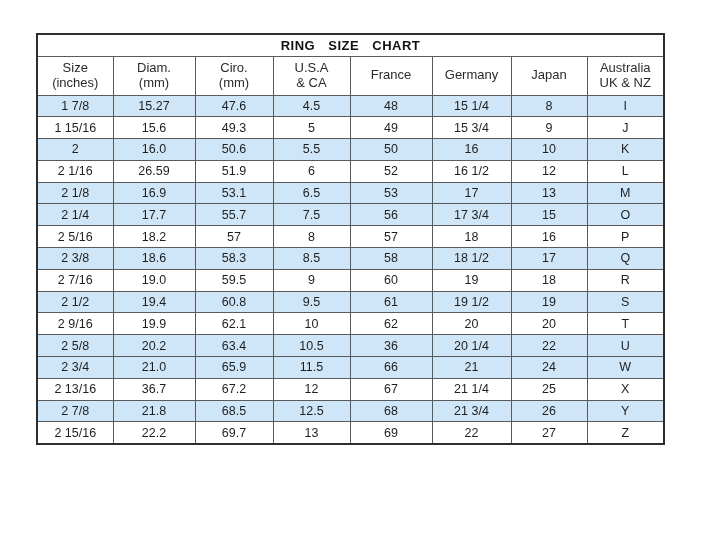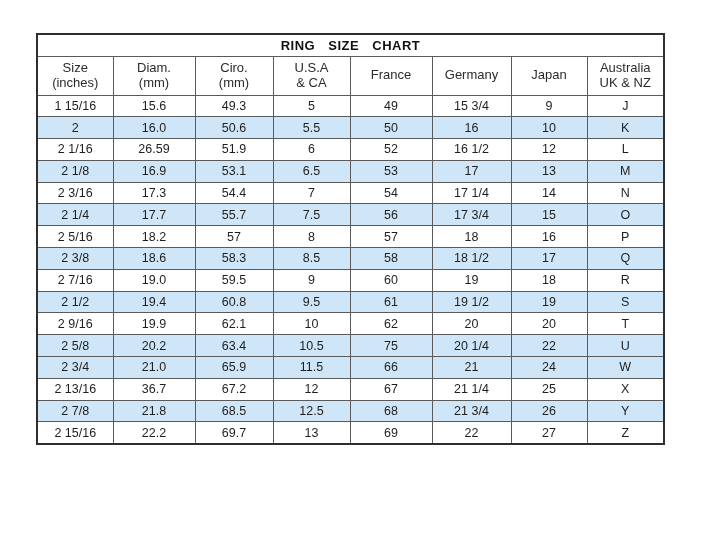--- a/index.html
+++ b/index.html
@@ -120,20 +120,30 @@
           <th class="header-cell">
             <div>Japan</div>
           </th>
           <th class="header-cell">
             <div>Australia</div>
             <div>UK &amp; NZ</div>
           </th>
         </tr>
     </thead>
     <tbody id="table-body">
+        <tr class="striped">
+          <td>1 7/8</td>
+          <td>15.27</td>
+          <td>47.6</td>
+          <td>4.5</td>
+          <td>48</td>
+          <td>15 1/4</td>
+          <td>8</td>
+          <td>I</td>
+        </tr>
         <tr>
           <td>1 15/16</td>
           <td>15.6</td>
           <td>49.3</td>
           <td>5</td>
           <td>49</td>
           <td>15 3/4</td>
           <td>9</td>
           <td>J</td>
         </tr>
@@ -160,30 +170,20 @@
         <tr class="striped">
           <td>2 1/8</td>
           <td>16.9</td>
           <td>53.1</td>
           <td>6.5</td>
           <td>53</td>
           <td>17</td>
           <td>13</td>
           <td>M</td>
         </tr>
-        <tr>
-          <td>2 3/16</td>
-          <td>17.3</td>
-          <td>54.4</td>
-          <td>7</td>
-          <td>54</td>
-          <td>17 1/4</td>
-          <td>14</td>
-          <td>N</td>
-        </tr>
         <tr class="striped">
           <td>2 1/4</td>
           <td>17.7</td>
           <td>55.7</td>
           <td>7.5</td>
           <td>56</td>
           <td>17 3/4</td>
           <td>15</td>
           <td>O</td>
         </tr>
@@ -235,21 +235,21 @@
           <td>62</td>
           <td>20</td>
           <td>20</td>
           <td>T</td>
         </tr>
         <tr class="striped">
           <td>2 5/8</td>
           <td>20.2</td>
           <td>63.4</td>
           <td>10.5</td>
-          <td>75</td>
+          <td>36</td>
           <td>20 1/4</td>
           <td>22</td>
           <td>U</td>
         </tr>
         <tr class="striped">
           <td>2 3/4</td>
           <td>21.0</td>
           <td>65.9</td>
           <td>11.5</td>
           <td>66</td>

